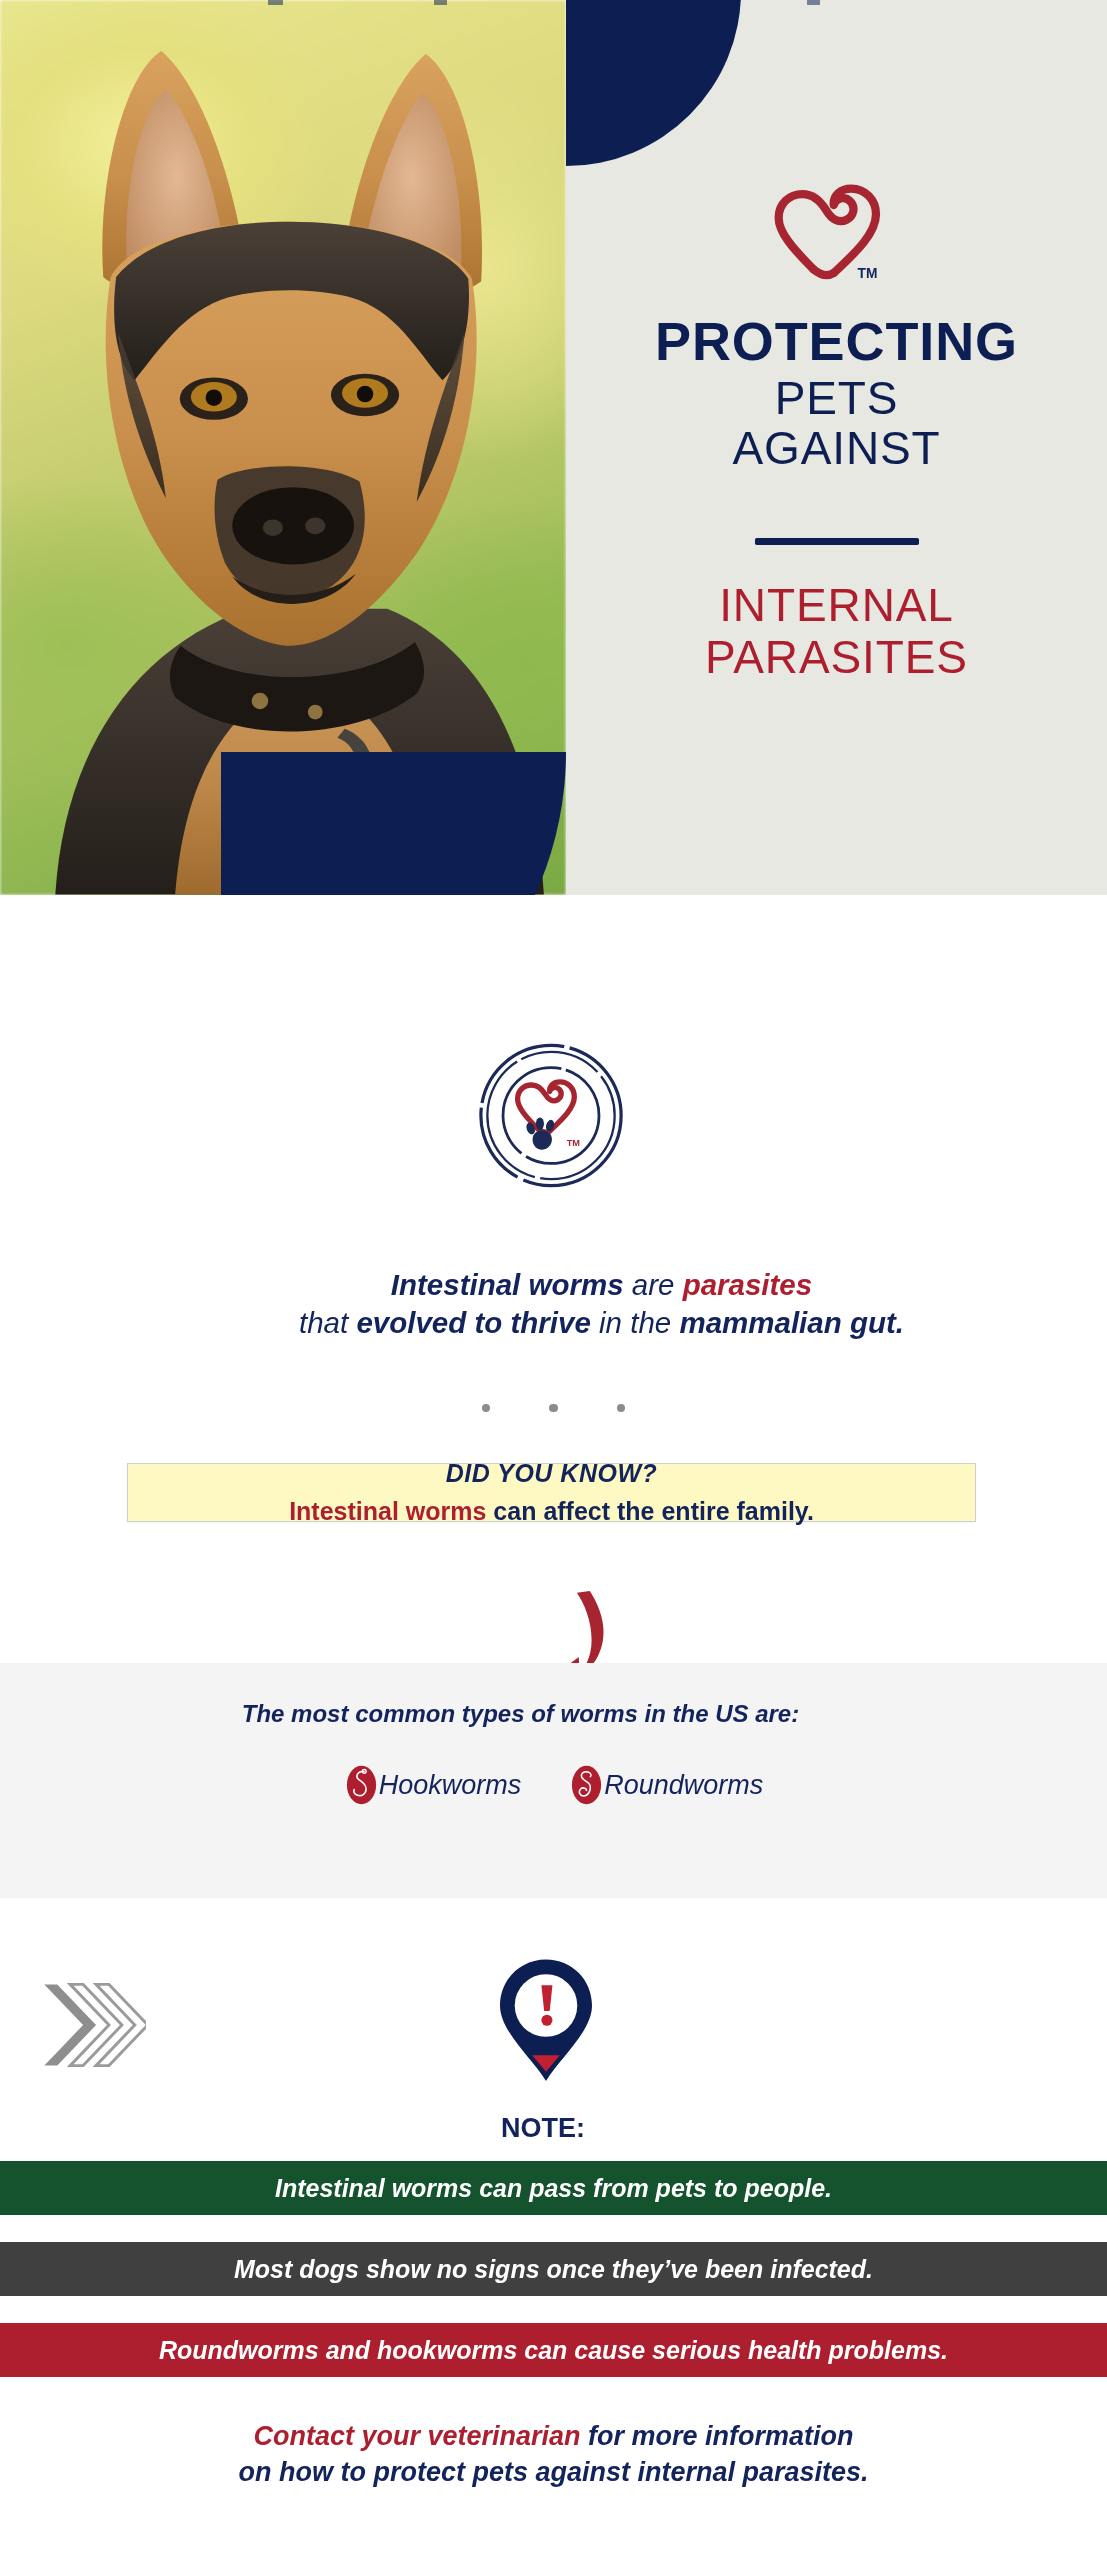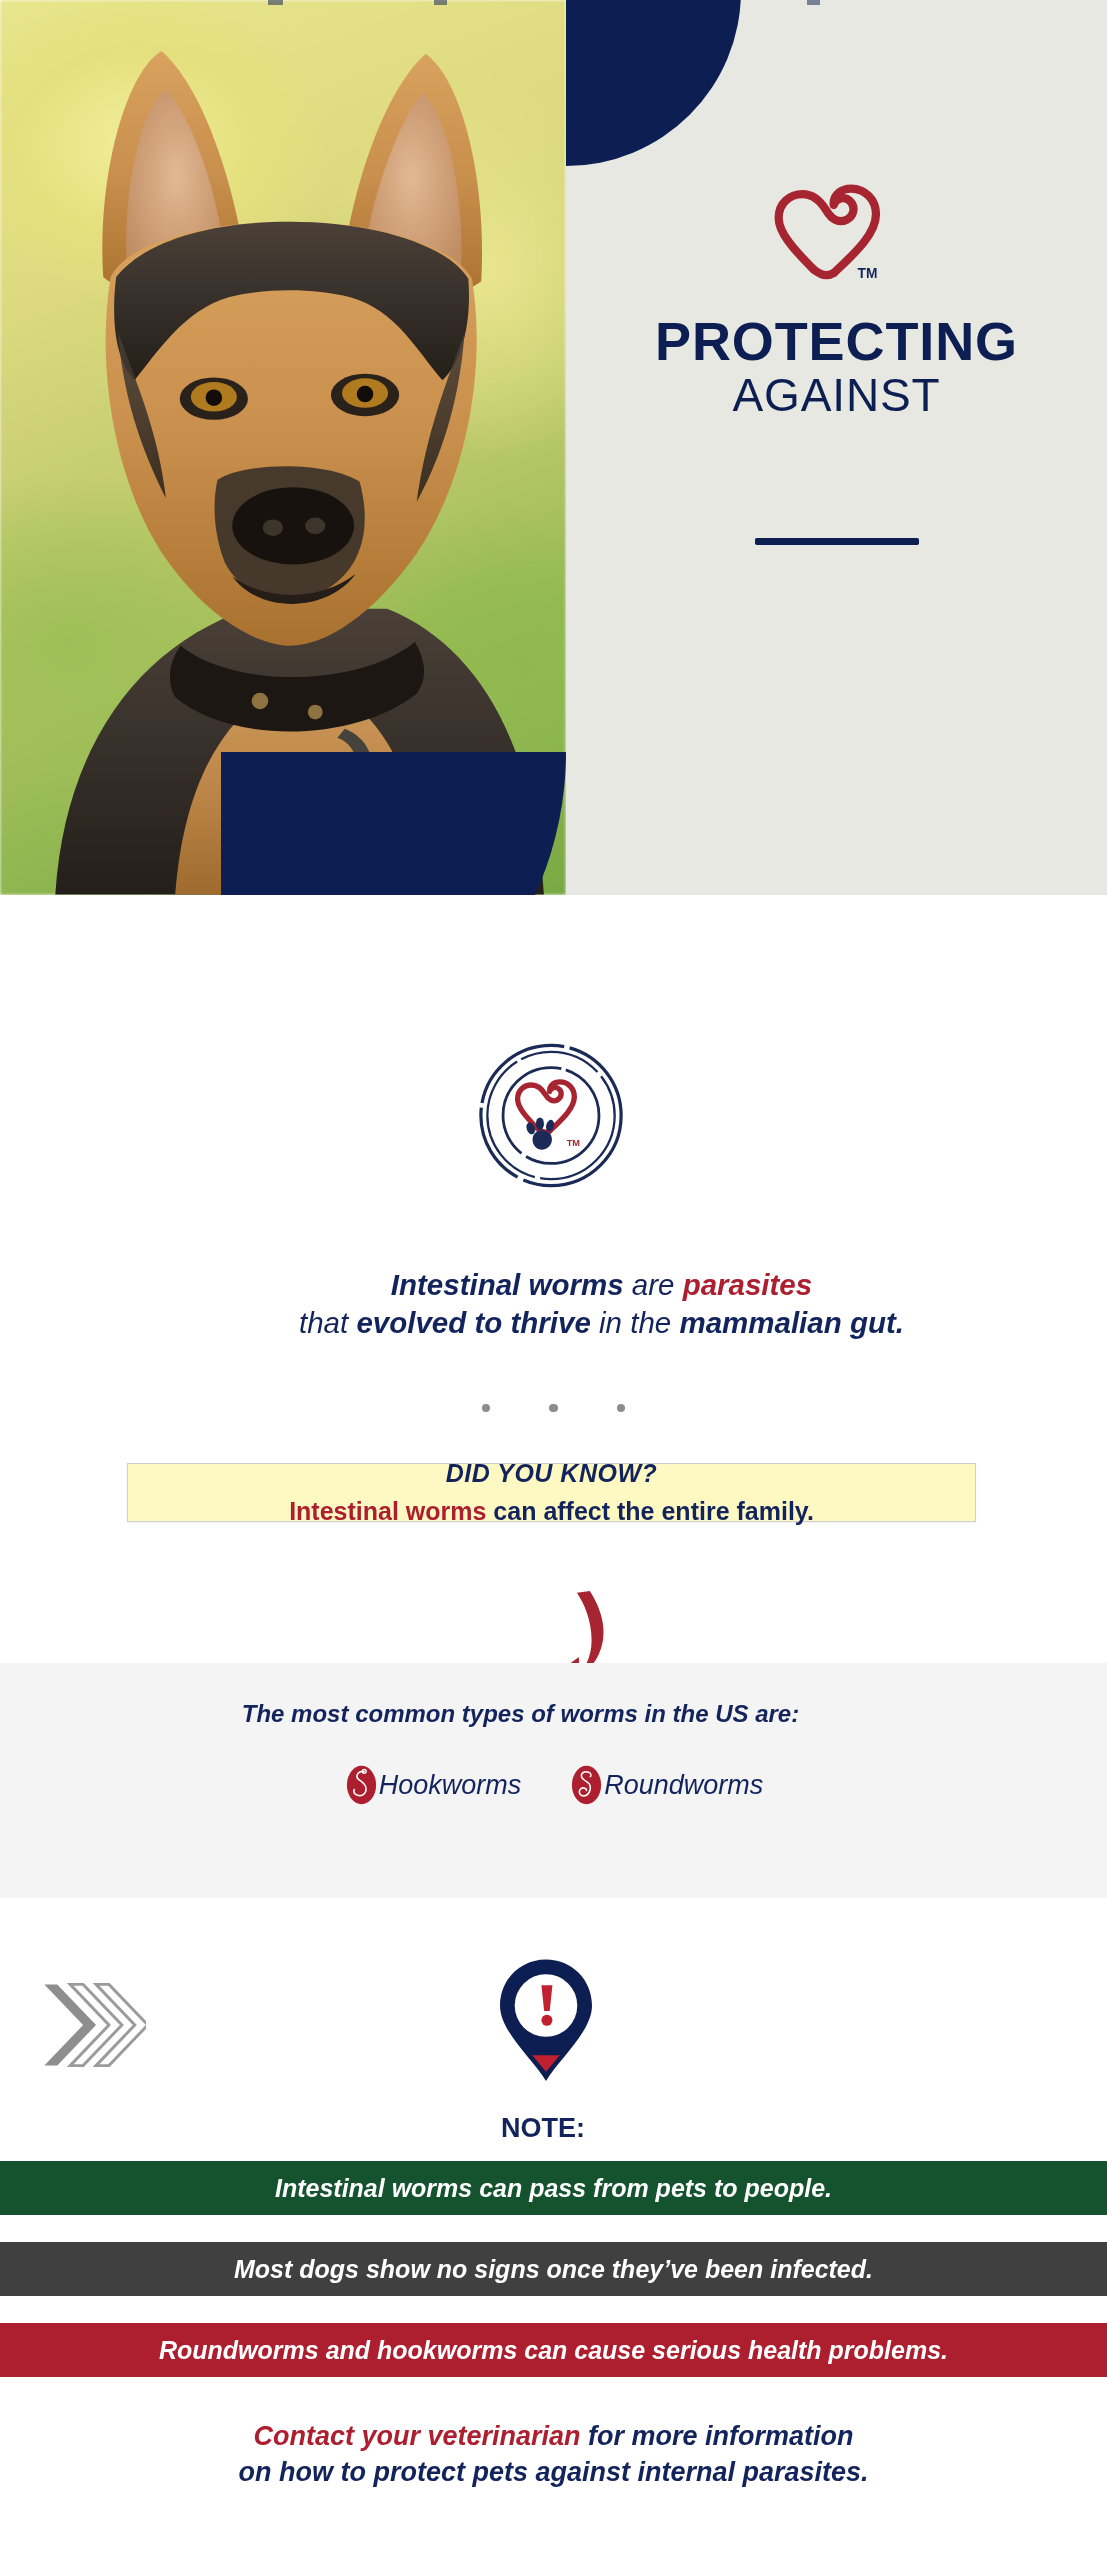--- a/index.html
+++ b/index.html
@@ -193,23 +193,28 @@
       <path d="M48 94 C26 72 10 54 10 38 C10 22 22 12 36 12 C48 12 56 20 62 30
                C68 40 76 44 84 40 C92 36 94 26 88 20 C82 14 72 16 70 24
                C69 13 78 6 89 6 C104 6 116 18 116 34 C116 54 96 74 70 98" fill="none" stroke="#a72431" stroke-width="9" stroke-linecap="round" stroke-linejoin="round"></path>
       <path d="M48 94 C54 99 62 103 70 98" fill="none" stroke="#a72431" stroke-width="9" stroke-linecap="round"></path>
       <text x="96" y="104" font-family="Liberation Sans, sans-serif" font-size="15" font-weight="700" fill="#13245c">TM</text>
     </svg>
   </div>
 
   <div class="hero-title">
     <span class="ht1">PROTECTING</span>
+    <span class="ht2">PETS</span>
     <span class="ht3">AGAINST</span>
   </div>
   <div class="hero-rule"></div>
+  <div class="hero-sub">
+    <span class="hs1">INTERNAL</span>
+    <span class="hs2">PARASITES</span>
+  </div>
 </div>
 
 <div class="badge-wrap">
   <div class="badge">
     <svg viewBox="0 0 168 168" xmlns="http://www.w3.org/2000/svg">
       <circle cx="84" cy="86" r="78" fill="#ffffff"></circle>
       <circle cx="84" cy="84" r="76" fill="none" stroke="#1b2a57" stroke-width="3.5" stroke-dasharray="150 7 90 5 120 6"></circle>
       <circle cx="84" cy="84" r="69" fill="none" stroke="#1b2a57" stroke-width="2.5" stroke-dasharray="120 6 160 5 90 6"></circle>
       <circle cx="84" cy="84" r="52" fill="none" stroke="#1b2a57" stroke-width="3" stroke-dasharray="110 6 140 5 80 5"></circle>
       <g transform="translate(42,44) scale(0.58)">

